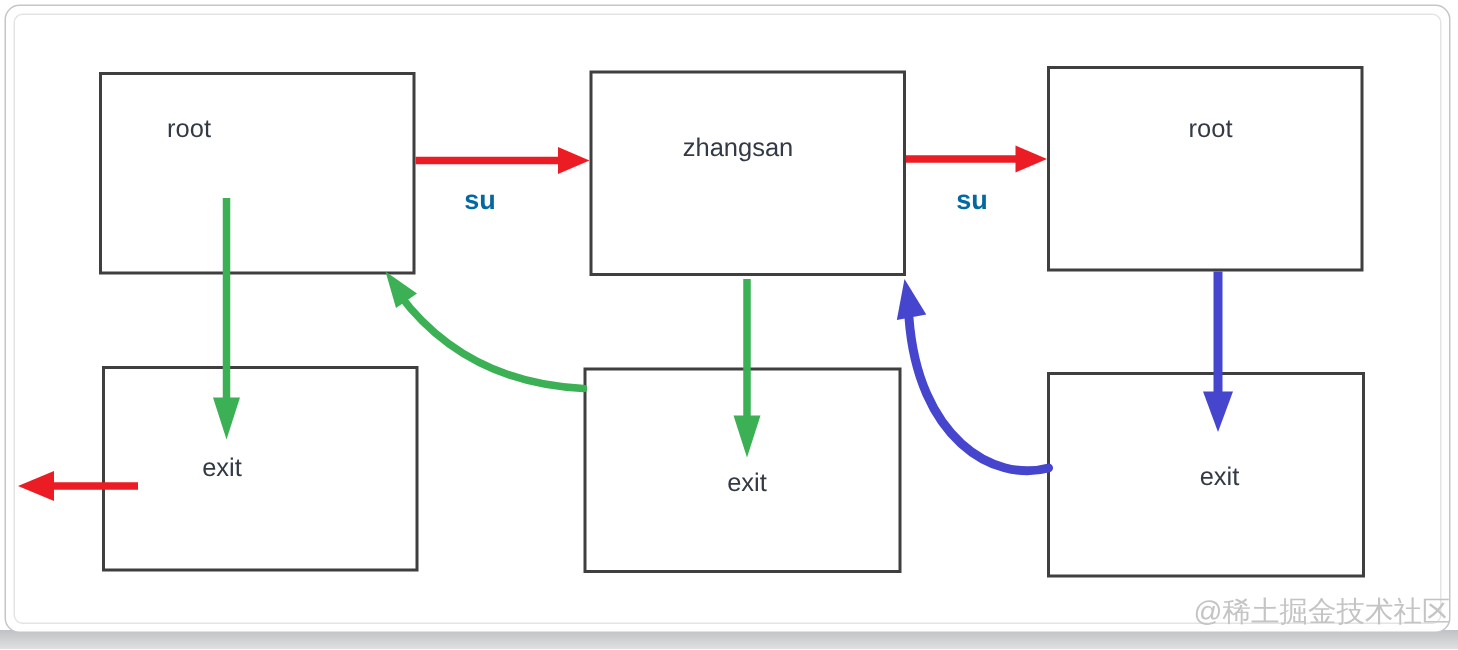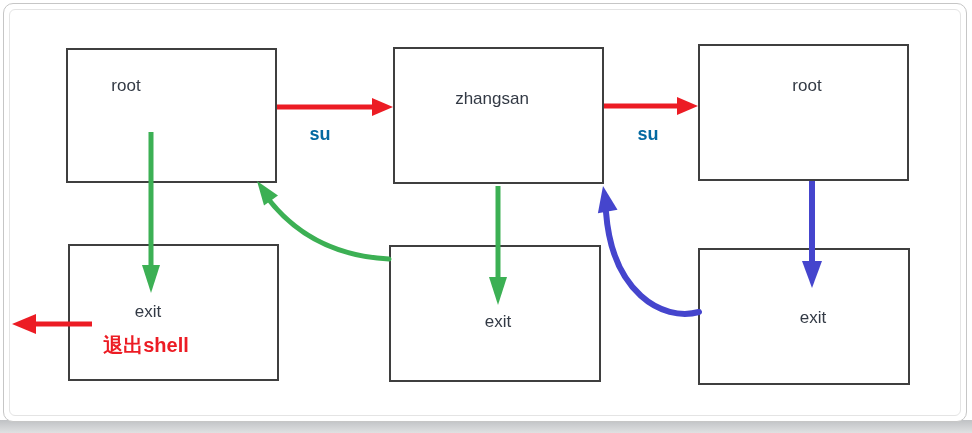--- a/index.html
+++ b/index.html
@@ -140,16 +140,16 @@
   <span class="lbl" style="left:126px; top:86px;">root</span>
   <span class="lbl" style="left:492px; top:99px;">zhangsan</span>
   <span class="lbl" style="left:807px; top:86px;">root</span>
   <span class="lbl" style="left:148px; top:312px;">exit</span>
   <span class="lbl" style="left:498px; top:322px;">exit</span>
   <span class="lbl" style="left:813px; top:318px;">exit</span>
 
   <span class="lbl su" style="left:320px; top:134px;">su</span>
   <span class="lbl su" style="left:648px; top:134px;">su</span>
 
-  <span class="lbl note" style="left:146px; top:345px;">退出shell</span>
 
+  <span class="watermark">@稀土掘金技术社区</span>
 
 </div>
 
 </body></html>

